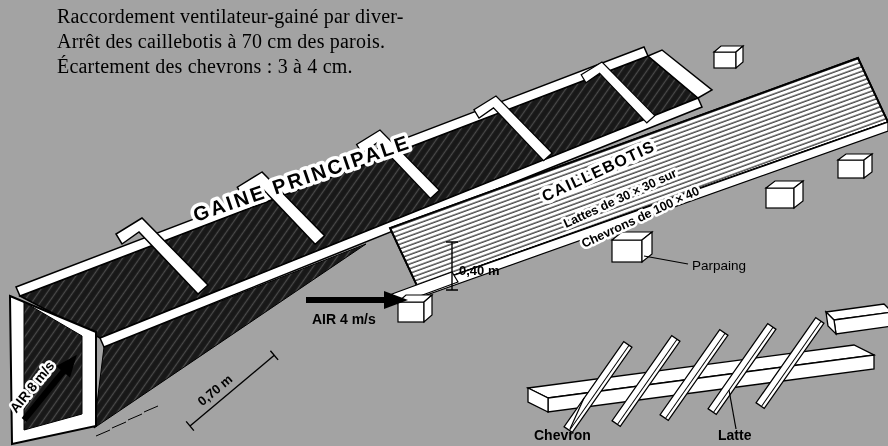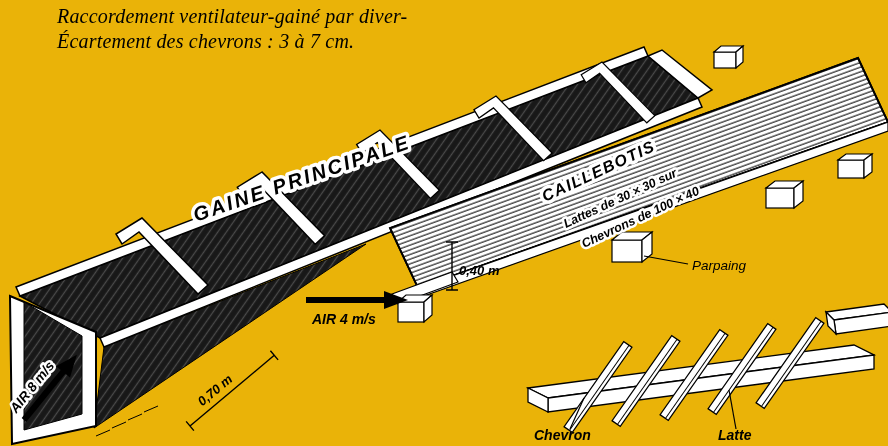--- a/index.html
+++ b/index.html
@@ -1,33 +1,34 @@
 <!DOCTYPE html>
 <html><head>
 <meta charset="utf-8">
 <style>
   html,body{margin:0;padding:0;background:#fff;}
-  .page{position:relative;width:888px;height:446px;background:#eab308;overflow:hidden;
-        font-family:"Liberation Serif",serif;color:#000;font-style:italic;}
+  .page{position:relative;width:888px;height:446px;background:#a3a3a3;overflow:hidden;
+        font-family:"Liberation Serif",serif;color:#000;}
   .notes{position:absolute;left:57px;top:4px;font-size:20px;line-height:25px;letter-spacing:.2px;}
   .notes .indent{padding-left:30px;}
   .diagram{position:absolute;left:0;top:0;}
   svg text{font-family:"Liberation Sans",sans-serif;fill:#000;}
   svg text.b{font-weight:bold;}
   svg .halo{stroke:#fff;stroke-width:7px;paint-order:stroke;stroke-linejoin:round;}
   svg .halo2{stroke:#fff;stroke-width:5px;paint-order:stroke;stroke-linejoin:round;}
 </style>
 </head>
 <body>
 
 <div class="page">
 
   <div class="notes">
     <div>Raccordement ventilateur-gainé par diver-</div>
-    <div>Écartement des chevrons : 3 à 7 cm.</div>
+    <div>Arrêt des caillebotis à 70 cm des parois.</div>
+    <div>Écartement des chevrons : 3 à 4 cm.</div>
   </div>
 
   <svg class="diagram" width="888" height="446" viewBox="0 0 888 446">
     <defs>
       <pattern id="dhatch" width="7" height="7" patternUnits="userSpaceOnUse" patternTransform="rotate(35)">
         <rect width="7" height="7" fill="#181818"></rect>
         <path d="M3.5 0 V7" stroke="#4a4a4a" stroke-width="1.3"></path>
       </pattern>
       <pattern id="slats" width="12" height="4.4" patternUnits="userSpaceOnUse" patternTransform="rotate(-20)">
         <path d="M0 1 H12" stroke="#111" stroke-width="1.1"></path>

